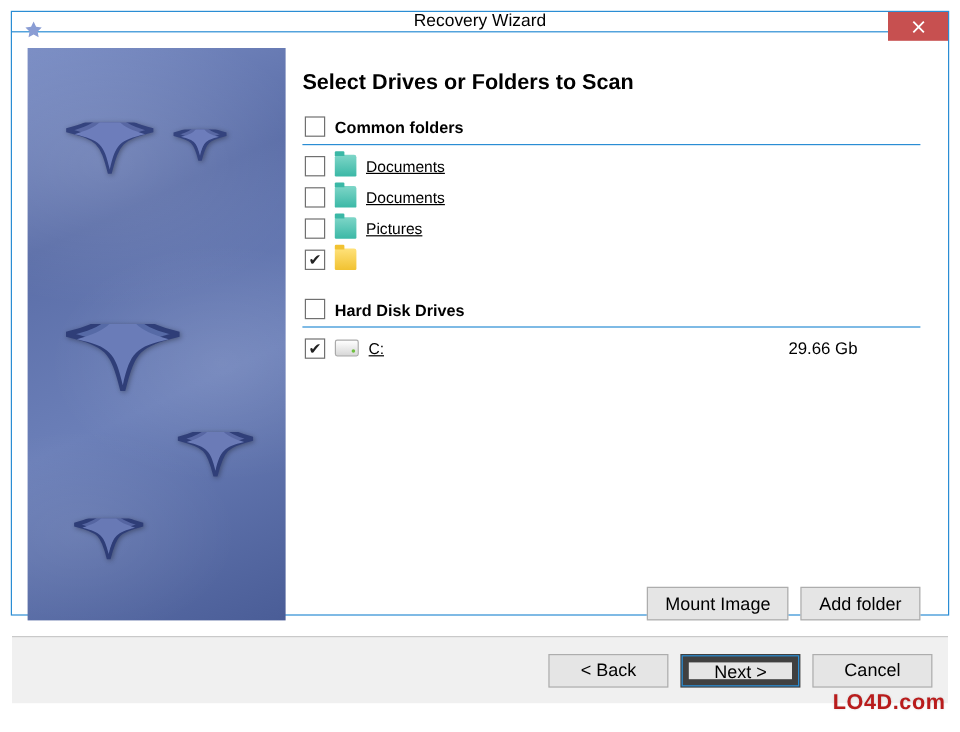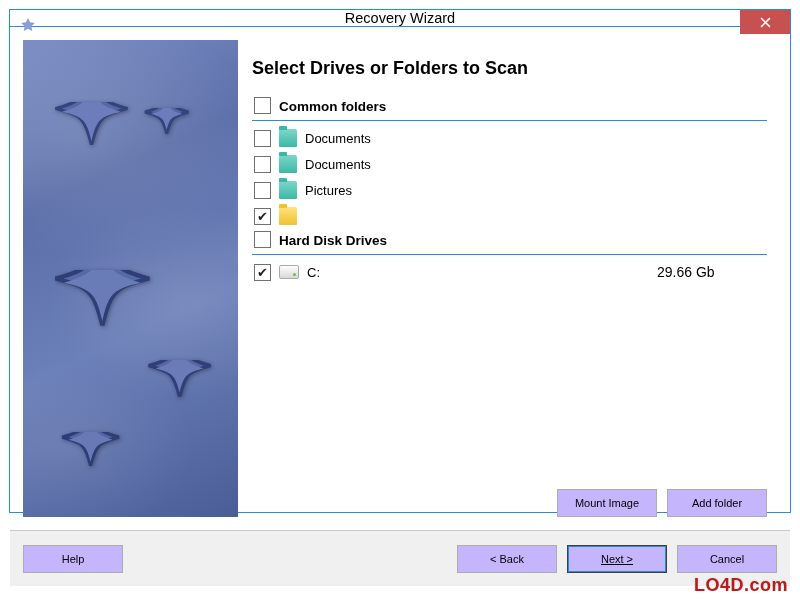--- a/index.html
+++ b/index.html
@@ -116,20 +116,21 @@
     gap: 8px;
     padding: 2px 0 2px 2px;
     height: 26px;
   }
   .item-row .label {
     flex: 1;
     white-space: nowrap;
     overflow: hidden;
     text-overflow: ellipsis;
     font-size: 13px;
+    text-decoration: underline;
   }
   .item-row .size {
     width: 110px;
     font-size: 14px;
   }
   .chk {
     width: 17px; height: 17px;
     border: 1px solid #707070;
     background: #fff;
     display: inline-flex;
@@ -172,28 +173,28 @@
     display: flex;
     align-items: center;
     padding: 0 13px;
     gap: 10px;
   }
   .footer .spacer { flex:1; }
   button.win {
     height: 28px;
     min-width: 100px;
     padding: 0 14px;
-    background: #c4b5fd;
+    background: #e5e5e5;
     border: 1px solid #adadad;
     font-family: inherit;
-    font-size: 11px;
+    font-size: 15px;
     color: #000;
     cursor: pointer;
   }
-  button.win.primary { border: 1px solid #404040; outline: 1px solid #2a8dd4; outline-offset: -2px; text-decoration: underline; }
+  button.win.primary { border: 7px solid #404040; outline: 1px solid #2a8dd4; outline-offset: -2px; }
   .watermark {
     position: absolute;
     right: 12px;
     bottom: 14px;
     color: #b91c1c;
     font-size: 18px;
     font-weight: 600;
     letter-spacing: 0.5px;
     text-shadow: 0 0 2px rgba(0,0,0,0.15);
     pointer-events: none;
@@ -264,42 +265,41 @@
         <div class="item-row">
           <span class="chk"></span>
           <span class="icon folder-teal"></span>
           <span class="label">Pictures</span>
         </div>
         <div class="item-row">
           <span class="chk checked"></span>
           <span class="icon folder-yellow"></span>
         </div>
 
-        <div class="section-row" style="margin-top:0;">
+        <div class="section-row" style="margin-top:18px;">
           <span class="chk"></span>
           <span class="section-label">Hard Disk Drives</span>
         </div>
         <div class="divider"></div>
 
         <div class="item-row">
           <span class="chk checked"></span>
           <span class="icon drive"></span>
           <span class="label">C:</span>
           <span class="size">29.66 Gb</span>
         </div>
 
         <div class="action-row">
           <button class="win">Mount Image</button>
           <button class="win">Add folder</button>
         </div>
       </div>
     </div>
 
     <div class="footer">
-      <button class="win">Help</button>
       <div class="spacer"></div>
       <button class="win">&lt; Back</button>
       <button class="win primary">Next &gt;</button>
       <button class="win">Cancel</button>
     </div>
   </div>
 </div>
 
 <div class="watermark">LO4D.com</div>
 

